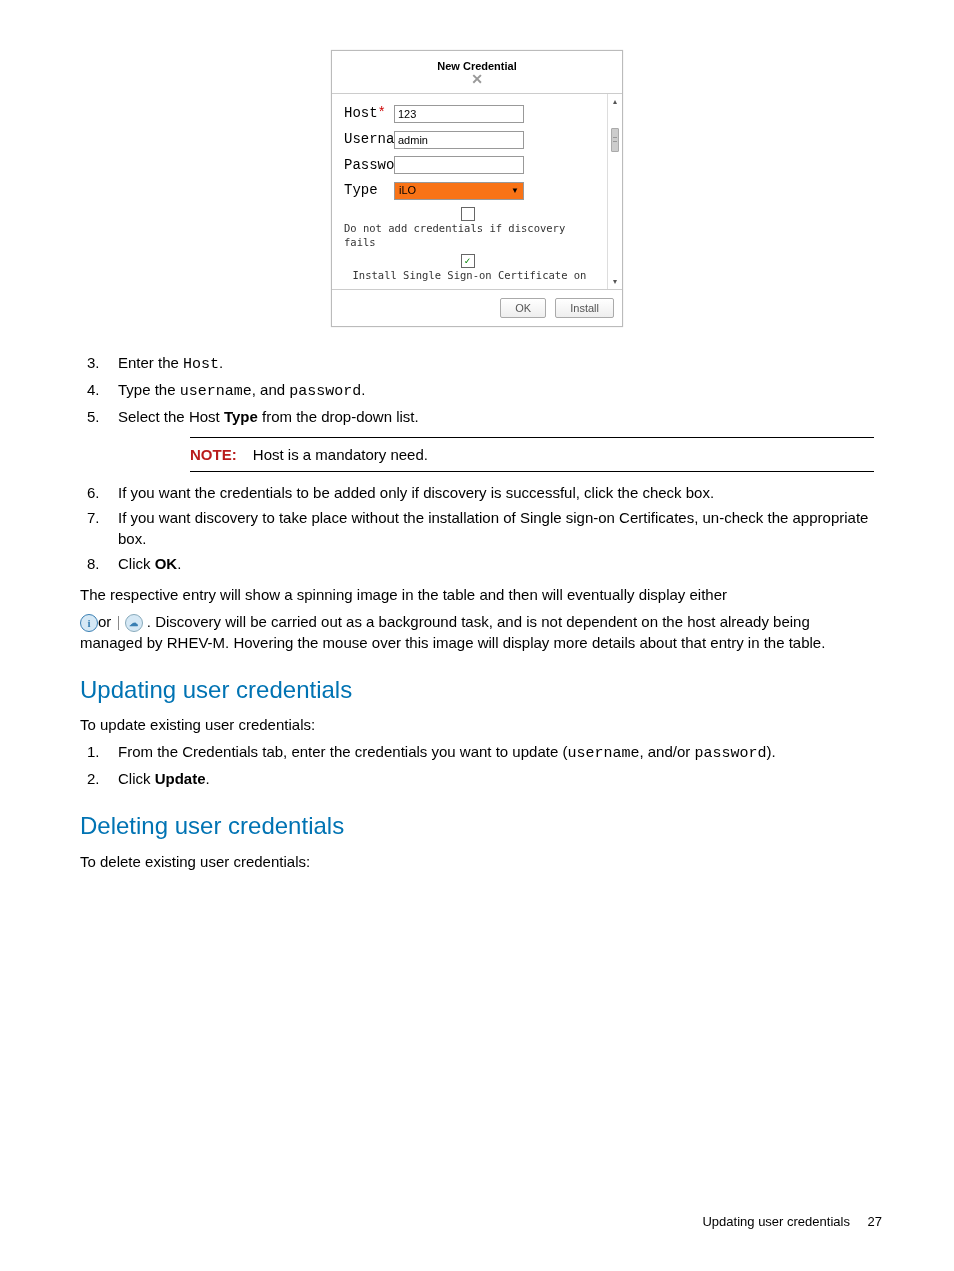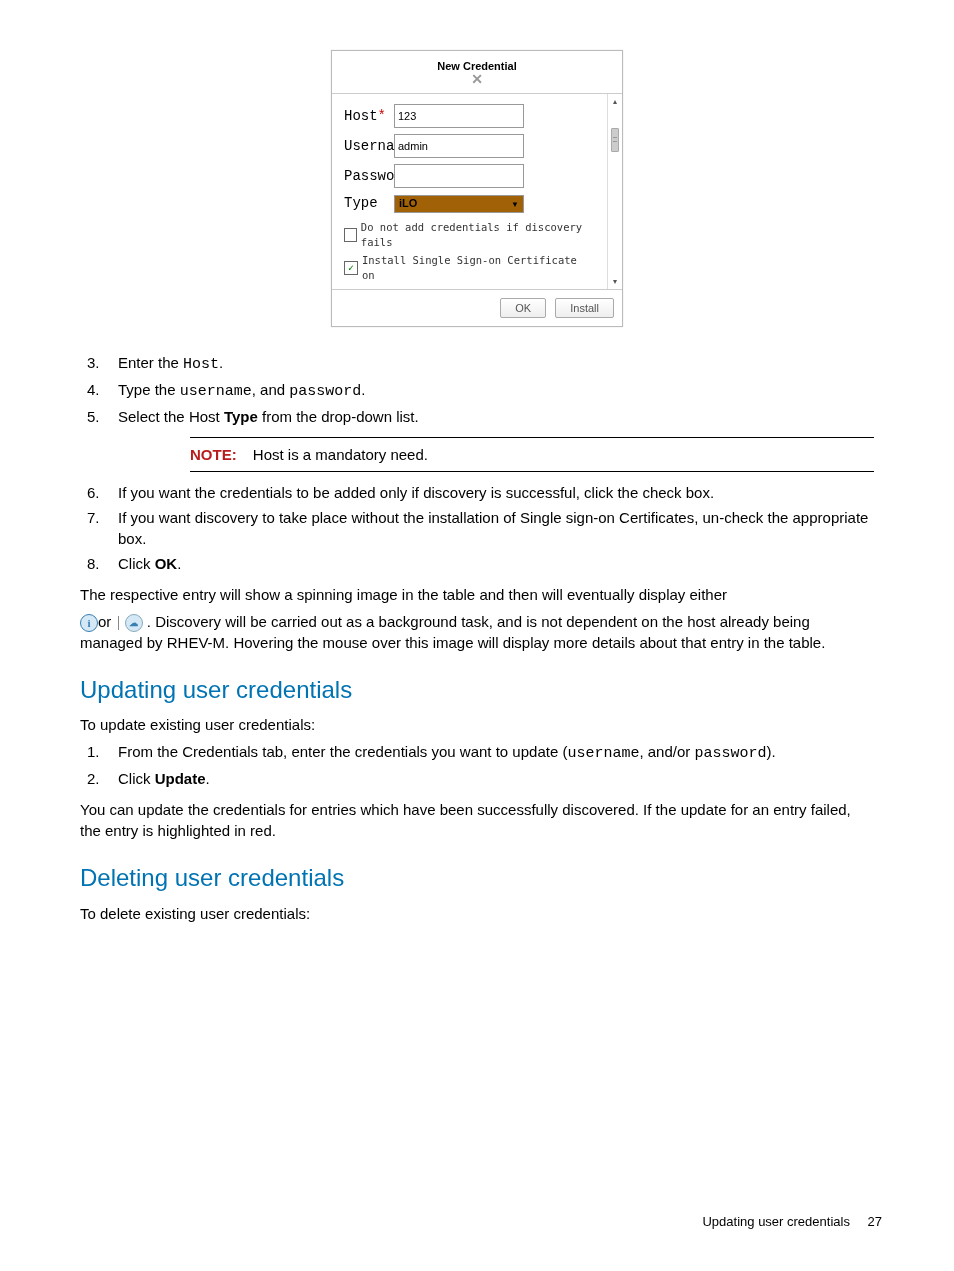--- a/index.html
+++ b/index.html
@@ -101,45 +101,45 @@
   }
   .form-row .lbl .req {
     color: #c00;
   }
   .form-row input[type=text], .form-row input[type=password] {
     width: 130px;
     font-size: 11px;
     padding: 1px 3px;
     border: 1px solid #999;
     box-sizing: border-box;
-    height: 24px;
+    height: 18px;
   }
   .form-row .select {
     width: 130px;
     border: 1px solid #999;
     height: 18px;
     box-sizing: border-box;
     display: flex;
     align-items: center;
     justify-content: space-between;
     padding: 0 4px;
     font-size: 11px;
-    background: #a16207;
-    font-weight: bold;
+    background: #f97316;
   }
   .form-row .select .chev {
     font-size: 8px;
   }
   .check-row {
     display: flex;
     align-items: center;
     font-size: 10.5px;
     font-family: monospace;
     margin-top: 4px;
     color: #333;
+    flex-direction: column;
   }
   .check-row .box {
     width: 12px;
     height: 12px;
     border: 1px solid #666;
     margin-right: 4px;
     display: flex;
     align-items: center;
     justify-content: center;
     font-size: 10px;
@@ -341,21 +341,20 @@
     <h2 class="section-title">Updating user credentials</h2>
     <p class="indent-text">To update existing user credentials:</p>
     <ol class="indent-block">
       <li>
         <span>From the Credentials tab, enter the credentials you want to update (</span><span class="mono">username</span><span>, and/or </span><span class="mono">password</span><span>).</span>
       </li>
       <li>
         <span>Click </span><span class="bold">Update</span><span>.</span>
       </li>
     </ol>
-    <p class="indent-text">You can update the credentials for entries which have been successfully discovered. If the update for an entry failed, the entry is highlighted in red.</p>
 
     <h2 class="section-title">Deleting user credentials</h2>
     <p class="indent-text">To delete existing user credentials:</p>
 
   </div>
 
   <div class="footer">
     <span>Updating user credentials</span>
     <span class="pn">27</span>
   </div>

